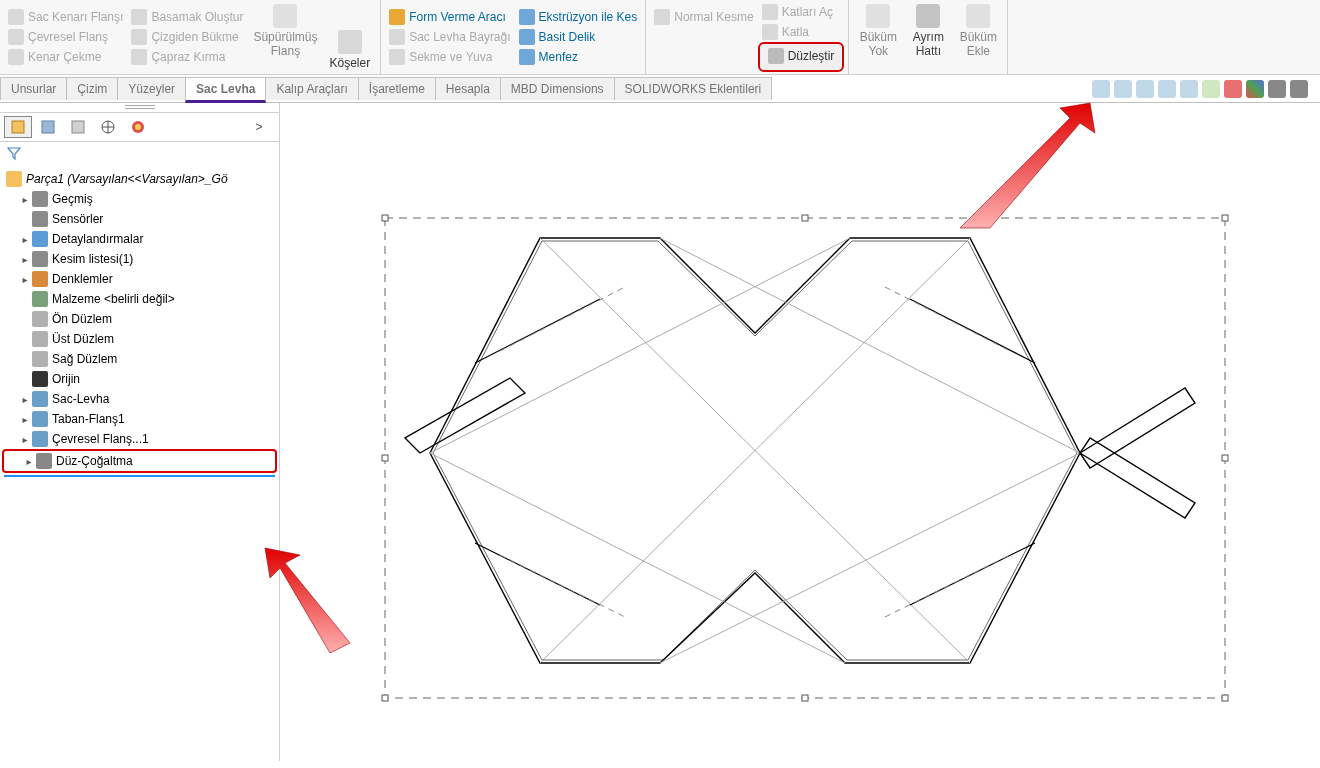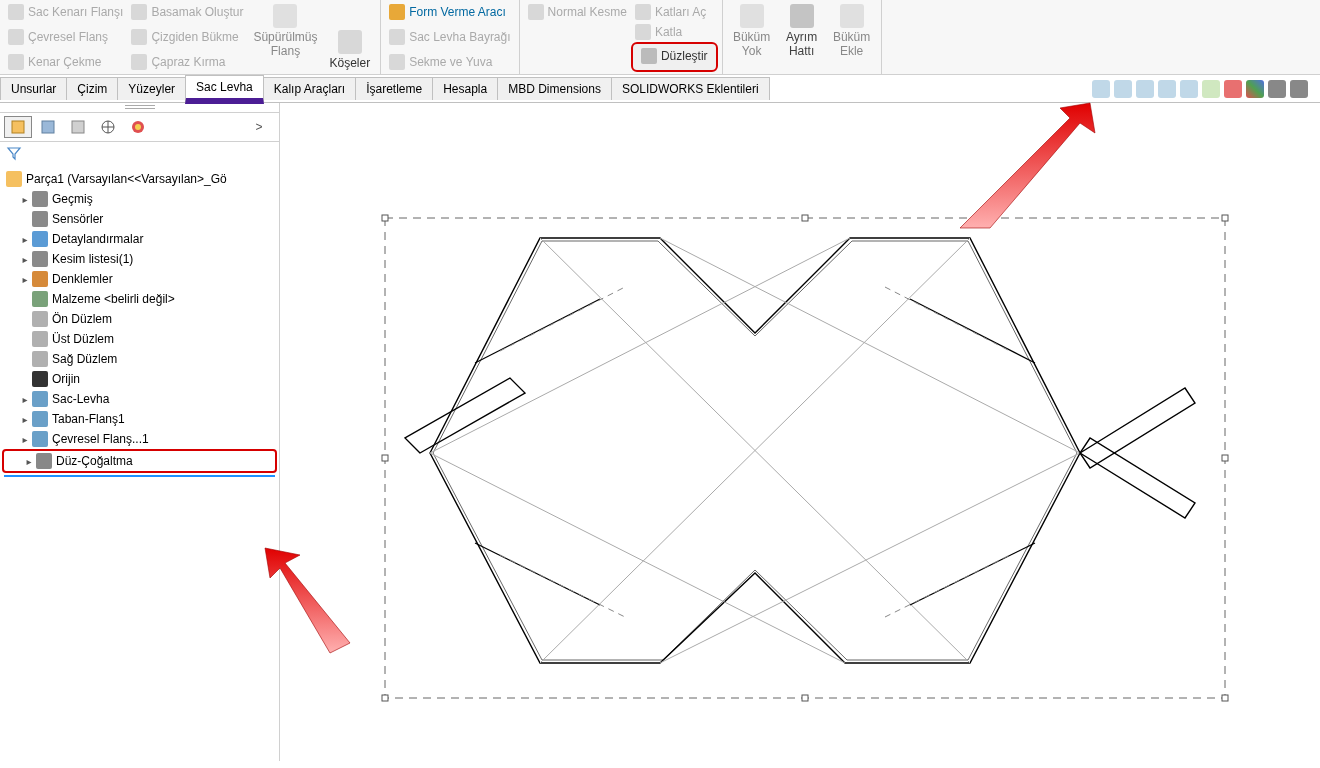--- a/index.html
+++ b/index.html
@@ -4,51 +4,51 @@
 <style>
   * { box-sizing: border-box; margin: 0; padding: 0; font-family: "Segoe UI", Tahoma, sans-serif; font-size: 12px; }
   body { background: #fff; width: 1320px; height: 768px; overflow: hidden; }
 
   
   .ribbon { display: flex; border-bottom: 1px solid #d0d0d0; background: #f7f7f7; }
   .ribbon-group { display: flex; border-right: 1px solid #d0d0d0; padding: 2px 4px; }
   .ribbon-btn-large { display: flex; flex-direction: column; align-items: center; justify-content: flex-start; padding: 2px 6px; color: #888; min-width: 50px; }
   .ribbon-btn-large .icon-lg { width: 24px; height: 24px; background: #e0e0e0; border-radius: 3px; margin-bottom: 2px; }
   .ribbon-btn-large span { text-align: center; line-height: 1.2; }
-  .ribbon-col { display: flex; flex-direction: column; justify-content: space-between; }
+  .ribbon-col { display: flex; flex-direction: column; justify-content: center; }
   .ribbon-btn-small { display: flex; align-items: center; padding: 2px 4px; color: #0369a1; white-space: nowrap; }
   .ribbon-btn-small.disabled { color: #aaa; }
   .ribbon-btn-small .icon-sm { width: 16px; height: 16px; background: #d8d8d8; border-radius: 2px; margin-right: 4px; flex-shrink: 0; }
   .ribbon-btn-small.active-icon .icon-sm { background: #e8a838; }
   .ribbon-btn-small.blue-icon .icon-sm { background: #6fa8d8; }
 
   .flatten-highlight { border: 2px solid #d60000; border-radius: 6px; padding: 2px 4px 4px 4px; background:#f0f0f0;}
 
   
   .tab-strip { display: flex; align-items: center; background: #fff; border-bottom: 1px solid #c0c0c0; height: 28px; }
-  .tab { padding: 4px 10px; border: 1px solid #c0c0c0; border-bottom: none; margin-right: -1px; background: #f0f0f0; color: #000000; }
-  .tab.active { background: #fff; font-weight: normal; position: relative; top: 1px; border-bottom: 6px solid #4c1d95; }
+  .tab { padding: 4px 10px; border: 1px solid #c0c0c0; border-bottom: none; margin-right: -1px; background: #f0f0f0; color: #737373; }
+  .tab.active { background: #fff; font-weight: bold; position: relative; top: 1px; border-bottom: 3px solid #4c1d95; }
   .tab-strip .spacer { flex: 1; }
   .view-icons { display:flex; gap:4px; padding-right:12px; }
   .view-icons .vi { width:18px; height:18px; border-radius:3px; }
 
   
   .main { display: flex; height: calc(768px - 110px); }
   .sidebar { width: 280px; border-right: 1px solid #d0d0d0; display: flex; flex-direction: column; background:#fff;}
   .sidebar-tabs { display: flex; border-bottom: 1px solid #d0d0d0; padding: 3px 4px; align-items:center;}
   .sidebar-tabs .stab { width: 28px; height: 22px; display:flex; align-items:center; justify-content:center; border:1px solid transparent; margin-right:2px;}
   .sidebar-tabs .stab.active { border:1px solid #888; background:#f0f0f0;}
   .filter-row { padding:3px 6px; }
   .filter-row .filter-icon { width:16px; height:16px; display:inline-block;}
 
   .tree { padding: 2px 0; overflow: hidden; }
   .tree-row { display: flex; align-items: center; padding: 2px 6px; white-space: nowrap; }
   .tree-row .caret { width: 10px; text-align:center; color:#555; font-size:10px; margin-right:2px;}
   .tree-row .t-icon { width:16px; height:16px; margin-right:4px; border-radius:2px; flex-shrink:0;}
-  .tree-row.root { font-weight: normal; }
+  .tree-row.root { font-weight: normal; font-style: italic; }
   .tree-row.child { padding-left: 20px; }
   .tree-row.selected { background:#fff; border:2px solid #d60000; border-radius:4px; margin:0 2px;}
 
   .viewport { flex:1; position:relative; background:#fff; }
   .viewport svg { position:absolute; left:0; top:0; }
 
   .arrow-red { position:absolute; }
 </style>
 </head>
 <body>
@@ -102,20 +102,34 @@
           <div class="icon-sm"></div>
           <span>Form Verme Aracı</span>
         </div>
       <div class="ribbon-btn-small disabled">
           <div class="icon-sm"></div>
           <span>Sac Levha Bayrağı</span>
         </div>
       <div class="ribbon-btn-small disabled">
           <div class="icon-sm"></div>
           <span>Sekme ve Yuva</span>
+        </div>
+    </div>
+    <div class="ribbon-col">
+      <div class="ribbon-btn-small blue-icon">
+          <div class="icon-sm"></div>
+          <span>Ekstrüzyon ile Kes</span>
+        </div>
+      <div class="ribbon-btn-small blue-icon">
+          <div class="icon-sm"></div>
+          <span>Basit Delik</span>
+        </div>
+      <div class="ribbon-btn-small blue-icon">
+          <div class="icon-sm"></div>
+          <span>Menfez</span>
         </div>
     </div>
   </div>
 
   <div class="ribbon-group" style="flex-direction:column;">
     <div style="display:flex;">
       <div class="ribbon-col">
         <div class="ribbon-btn-small disabled">
             <div class="icon-sm"></div>
             <span>Normal Kesme</span>

